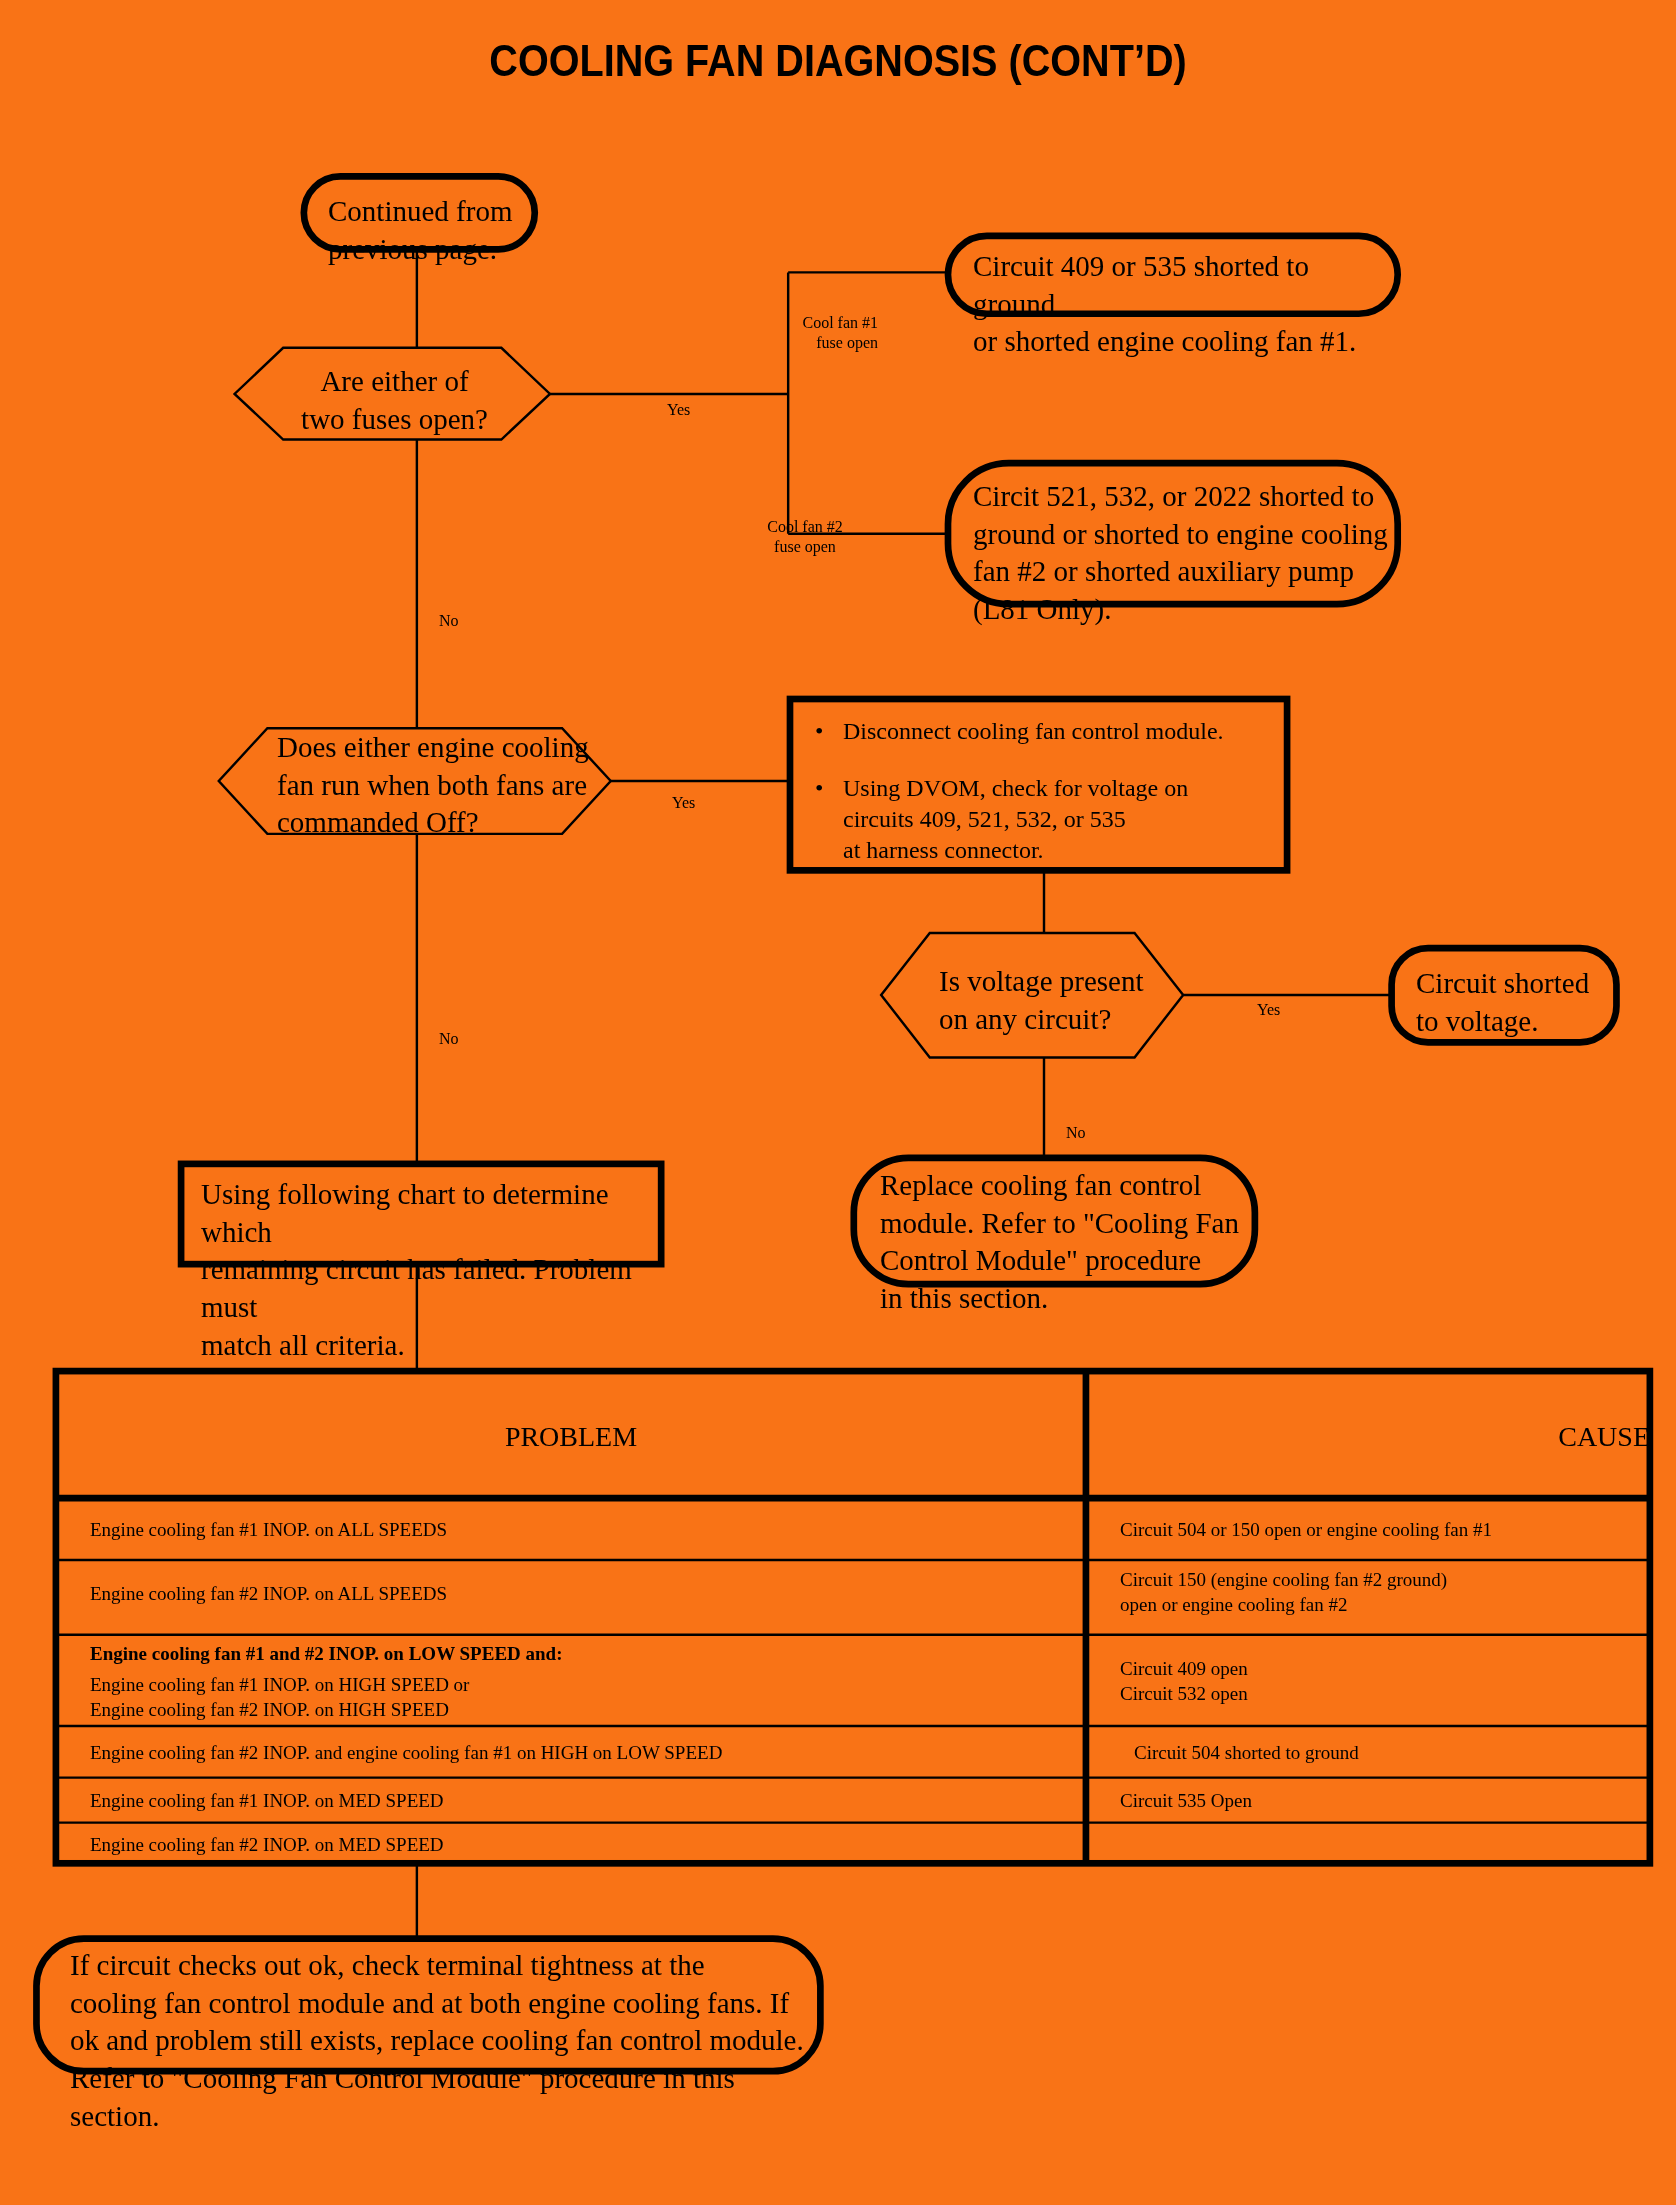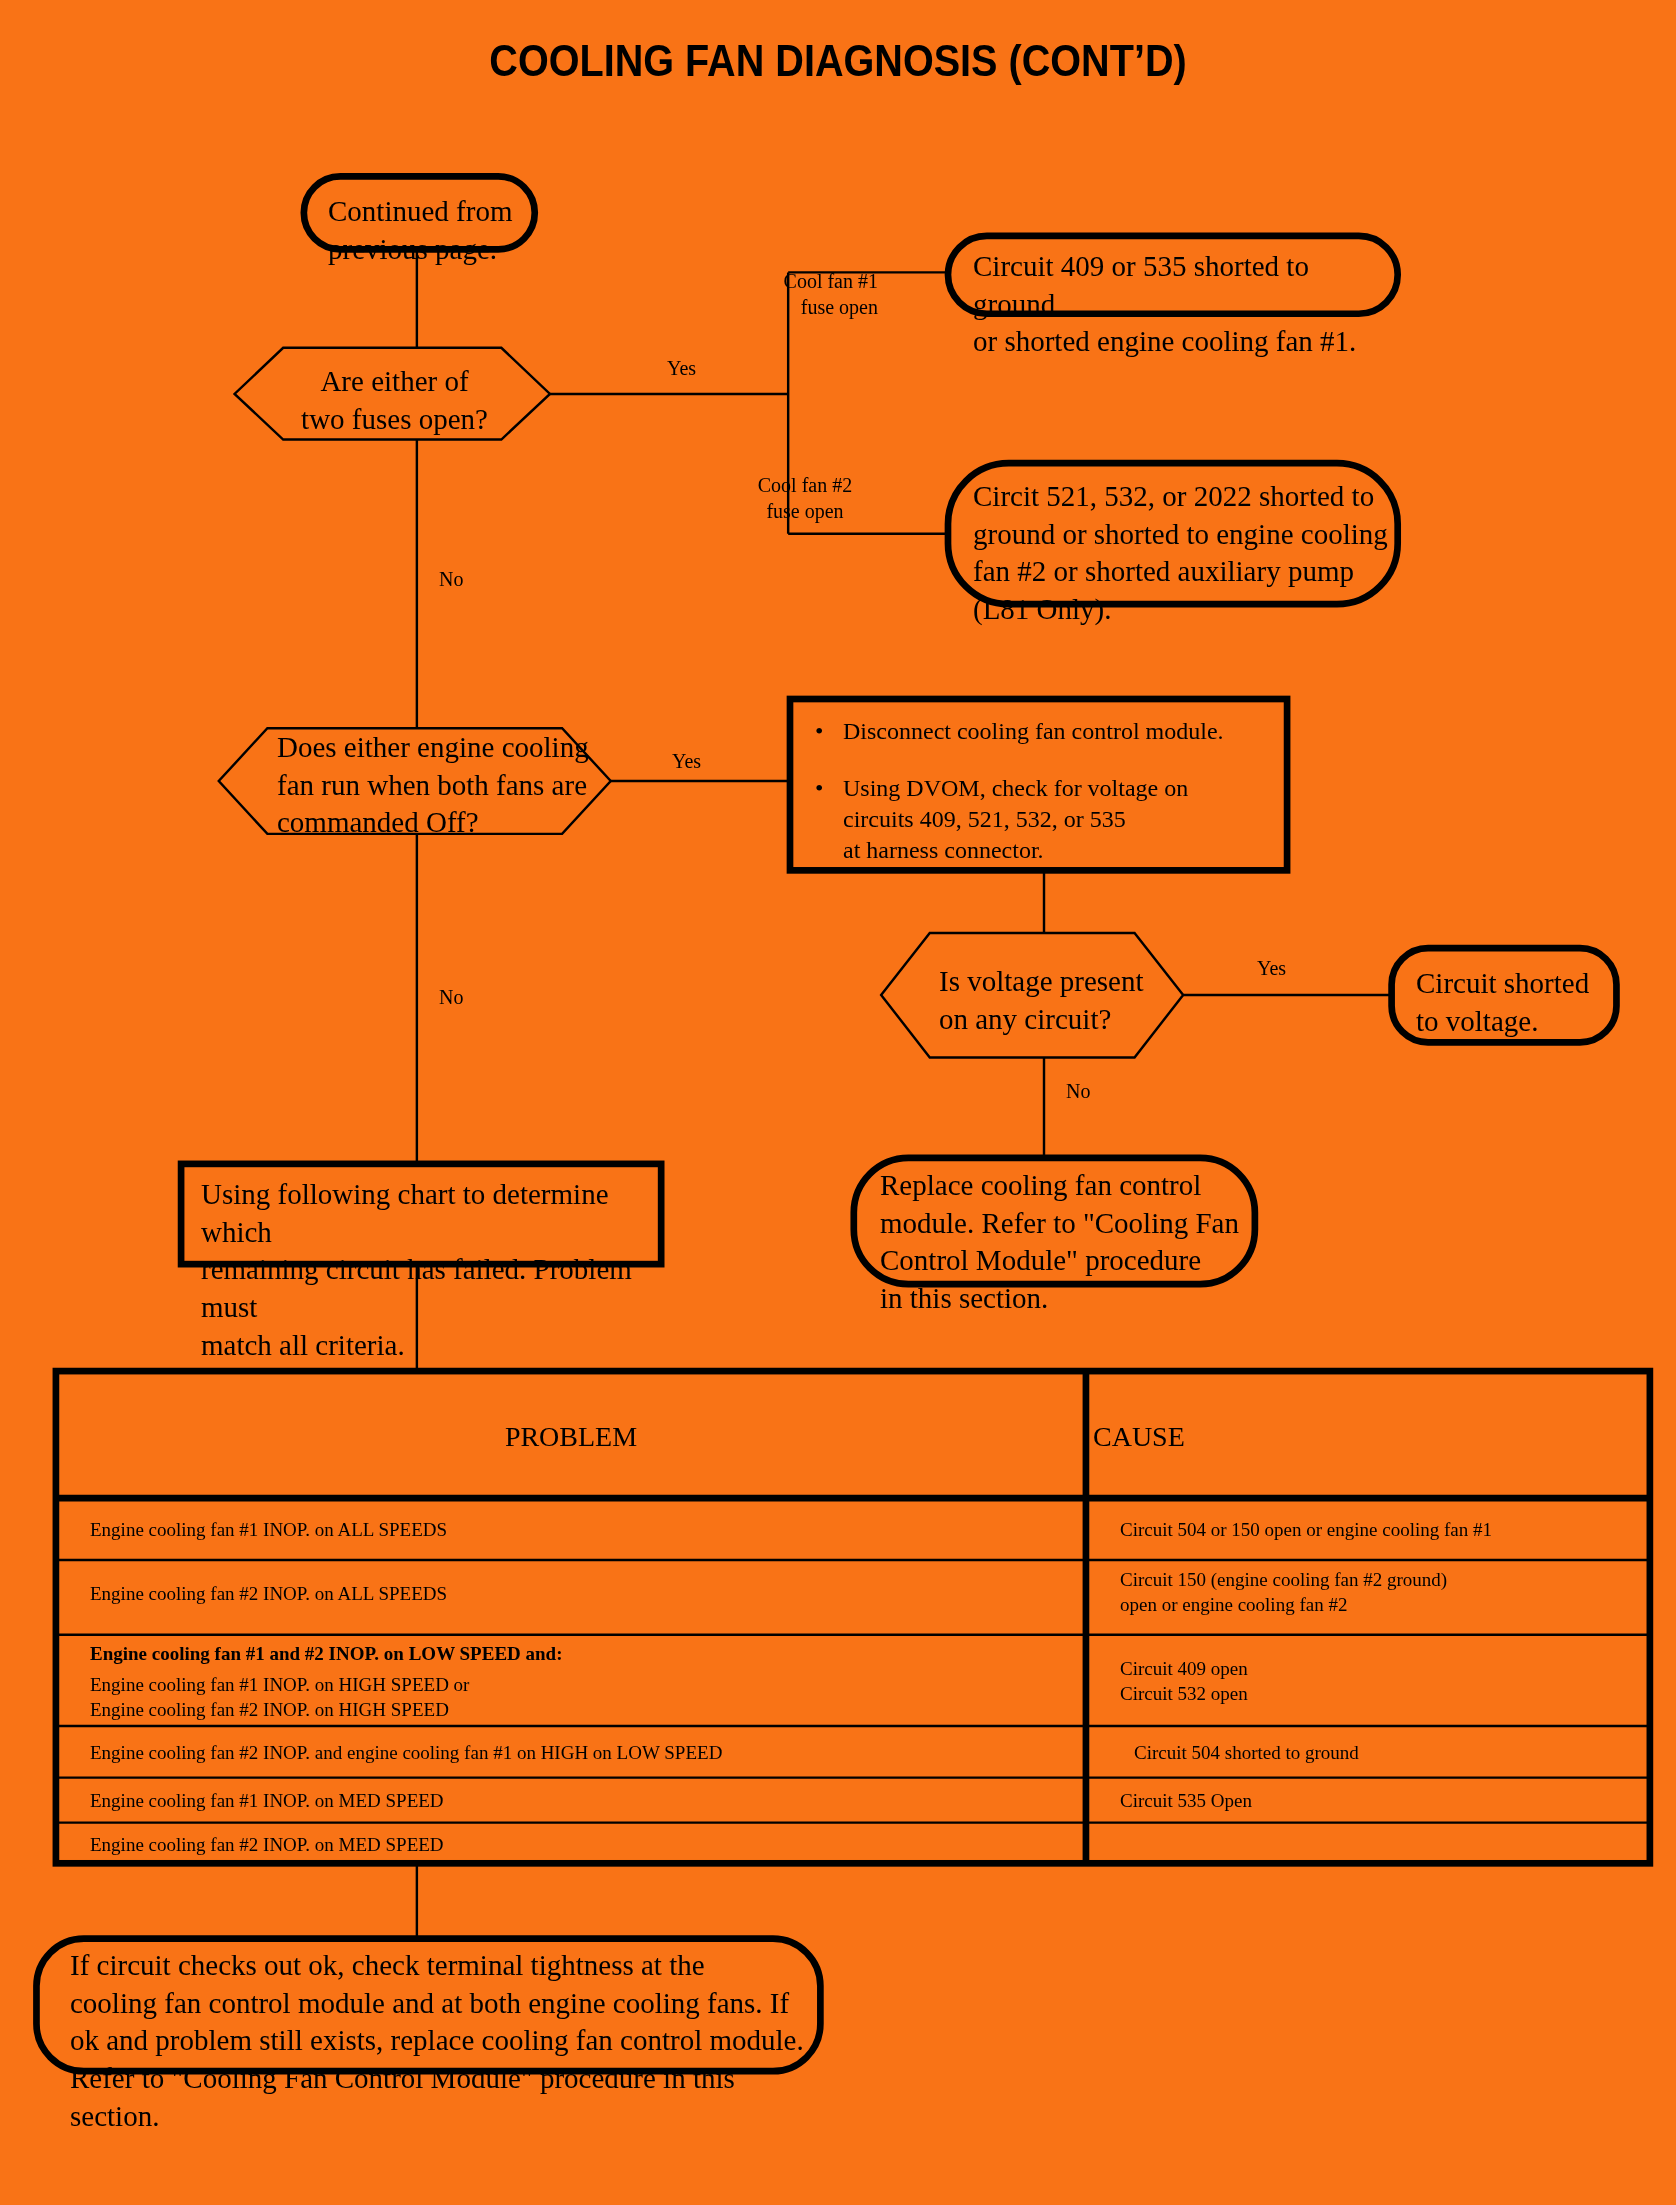--- a/index.html
+++ b/index.html
@@ -37,24 +37,25 @@
   
   .node-text{
     position:absolute;
     font-size:29px;
     line-height:1.30;
     white-space:pre-line;
     z-index:5;
   }
   .edge-label{
     position:absolute;
-    font-size:20px;
+    font-size:16px;
     line-height:1.28;
     white-space:pre-line;
     z-index:5;
+    margin-top:44px;
   }
   .tbl-text{
     position:absolute;
     font-size:19px;
     line-height:1.34;
     white-space:pre-line;
     z-index:5;
   }
   .tbl-head{
     position:absolute;
@@ -218,21 +219,21 @@
   <div class="node-text" style="left:201px; top:1176px; width:462px;">Using following chart to determine which
 remaining circuit has failed. Problem must
 match all criteria.</div>
 
   <div class="node-text" style="left:70px; top:1947px; width:754px;">If circuit checks out ok, check terminal tightness at the
 cooling fan control module and at both engine cooling fans. If
 ok and problem still exists, replace cooling fan control module.
 Refer to "Cooling Fan Control Module" procedure in this section.</div>
 
   <div class="tbl-head" style="left:56px; top:1421px; width:1030px; text-align:center;">PROBLEM</div>
-  <div class="tbl-head" style="left:1093px; top:1421px; width:557px; text-align:left;">CAUSE</div>
+  <div class="tbl-head" style="left:1093px; top:1421px; width:557px; text-align:right;">CAUSE</div>
 
   <div class="tbl-text" style="left:90px; top:1517px; width:979px;">Engine cooling fan #1 INOP. on ALL SPEEDS</div>
   <div class="tbl-text" style="left:1120px; top:1517px; width:523px;">Circuit 504 or 150 open or engine cooling fan #1</div>
 
   <div class="tbl-text" style="left:90px; top:1581px; width:979px;">Engine cooling fan #2 INOP. on ALL SPEEDS</div>
   <div class="tbl-text" style="left:1120px; top:1567px; width:523px;">Circuit 150 (engine cooling fan #2 ground)
 open or engine cooling fan #2</div>
 
   <div class="tbl-text bold-line" style="left:90px; top:1641px; width:979px;">Engine cooling fan #1 and #2 INOP. on LOW SPEED and:</div>
   <div class="tbl-text" style="left:90px; top:1672px; width:979px;">Engine cooling fan #1 INOP. on HIGH SPEED or

